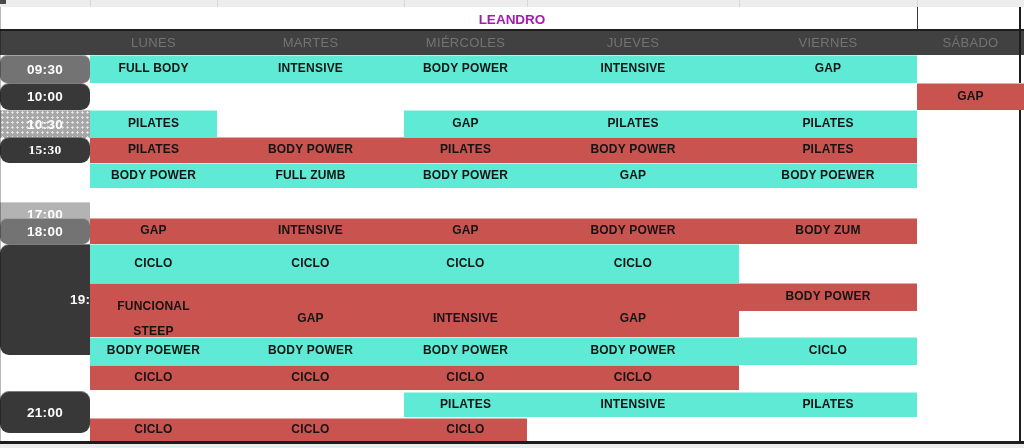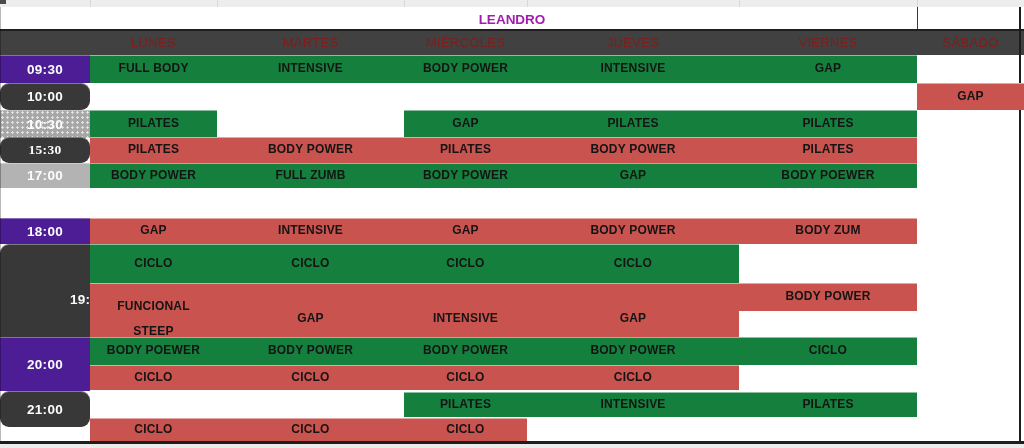--- a/index.html
+++ b/index.html
@@ -13,59 +13,59 @@
   
   .titlerow{position:absolute;left:0;top:7px;width:1024px;height:22px;background:#ffffff;}
   .title{position:absolute;left:0;top:8px;width:1024px;height:22px;display:flex;
          align-items:center;justify-content:center;font-weight:bold;font-size:13.5px;color:#a21caf;}
   .titlediv{position:absolute;left:917px;top:7px;width:1px;height:22px;background:#3a3a3a;}
 
   
   .header{position:absolute;left:0;top:29px;width:1024px;height:26px;background:#414141;
           border-top:2px solid #1f1f1f;box-sizing:border-box;}
   .day{position:absolute;top:29px;height:26px;display:flex;align-items:center;justify-content:center;
-       color:#7f1d1d;font-size:13px;letter-spacing:.3px;}
+       color:#737373;font-size:13px;letter-spacing:.3px;}
   .cL{left:90px;width:127px;}
   .cM{left:217px;width:187px;}
   .cMI{left:404px;width:123px;}
   .cJ{left:527px;width:212px;}
   .cV{left:739px;width:178px;}
   .cS{left:917px;width:107px;}
 
   
   .cell{position:absolute;display:flex;align-items:center;justify-content:center;text-align:center;
         font-weight:bold;font-size:12px;color:#141414;letter-spacing:.2px;line-height:1.15;
         box-shadow:inset 0 1px 0 rgba(255,255,255,.5);}
-  .light{background:#15803d;}
+  .light{background:#5eead4;}
   .dark{background:#c9534f;}
   .wrap span{display:inline-block;max-width:92px;line-height:25px;}
 
   
   .tcell{position:absolute;left:0;width:90px;display:flex;align-items:center;justify-content:center;
          color:#fdfdfd;font-weight:bold;font-size:13.5px;letter-spacing:.3px;
          box-shadow:inset 0 1px 0 rgba(255,255,255,.35);}
-  .tgray{background:#4c1d95;}
-  .tgray2{background:#b3b3b3;}
+  .tgray{background:#737373;border-radius:7px;}
+  .tgray2{background:#b3b3b3;margin-top:39px;}
   .tdark{background:#383838;border-radius:9px;}
   .tdot{background-color:#a7a7a7;
         background-image:radial-gradient(rgba(255,255,255,.65) 1px,transparent 1.3px);
         background-size:5px 5px;}
 
   
   .r0{top:55px;height:28px;} .r1{top:83px;height:27px;} .r2{top:110px;height:27px;}
   .r3{top:137px;height:26px;} .r4{top:163px;height:25px;}
   .r5{top:218px;height:26px;} .r6{top:244px;height:39px;}
   .r7{top:283px;height:72px;} .r7v{top:283px;height:28px;}
   .r8{top:337px;height:28px;} .r9{top:365px;height:25px;}
   .r10{top:392px;height:25px;} .r11{top:418px;height:23px;}
 
   .t0{top:55px;height:28px;} .t1{top:83px;height:27px;} .t2{top:110px;height:28px;}
   .t3{top:137px;height:26px;font-family:Liberation Serif, serif;} .t4{top:163px;height:25px;}
   .t5{top:218px;height:26px;} .t6{top:244px;height:111px;padding-left:43px;}
-  .t7{top:337px;height:54px;} .t8{top:391px;height:36px;}
+  .t7{top:337px;height:54px;} .t8{top:391px;height:42px;}
 
   
   .bleft{position:absolute;left:0;top:7px;width:1px;height:434px;background:rgba(0,0,0,.28);z-index:1;}
   .bright{position:absolute;left:1019px;top:7px;width:2px;height:434px;background:#1d1d1d;z-index:1;}
   .bbottom{position:absolute;left:0;top:441px;width:1024px;height:3px;background:#1d1d1d;z-index:3;}
   .below{position:absolute;left:0;top:444px;width:1024px;height:4px;background:#ececec;}
   .ztop{z-index:2;}
 </style>
 </head>
 <body>
@@ -94,21 +94,20 @@
   <div class="day cV">VIERNES</div>
   <div class="day cS">SÁBADO</div>
 
   <div class="tcell tgray t0">09:30</div>
   <div class="tcell tdark t1">10:00</div>
   <div class="tcell tdot  t2">10:30</div>
   <div class="tcell tdark t3">15:30</div>
   <div class="tcell tgray2 t4">17:00</div>
   <div class="tcell tgray t5">18:00</div>
   <div class="tcell tdark t6">19:00</div>
-  <div class="tcell tgray t7">20:00</div>
   <div class="tcell tdark t8">21:00</div>
 
   <div class="cell light cL r0">FULL BODY</div>
   <div class="cell light cM r0">INTENSIVE</div>
   <div class="cell light cMI r0">BODY POWER</div>
   <div class="cell light cJ r0">INTENSIVE</div>
   <div class="cell light cV r0">GAP</div>
 
   <div class="cell dark cS r1 ztop">GAP</div>
 

